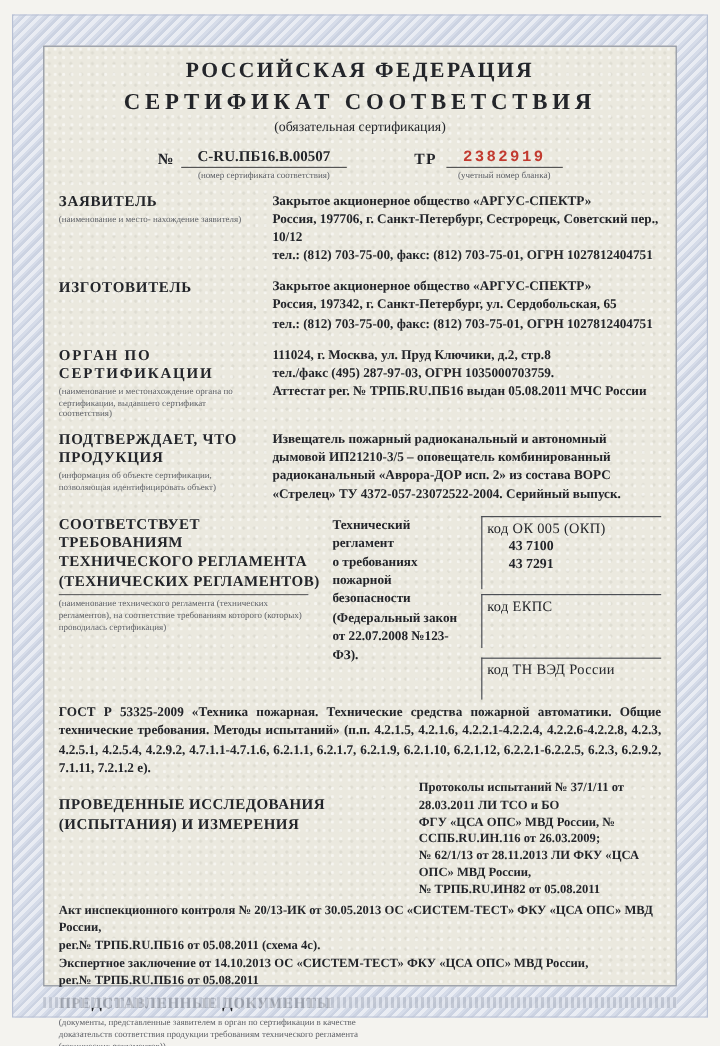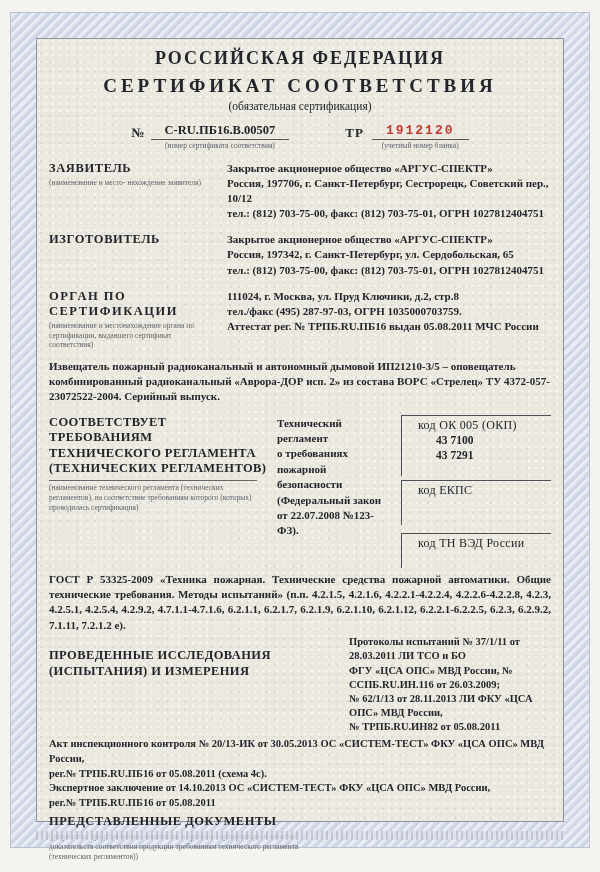--- a/index.html
+++ b/index.html
@@ -53,21 +53,21 @@
   .row{display:flex;margin-top:11px;}
   .row .lbl{width:178px;flex:none;padding-right:10px;box-sizing:border-box;}
   .row .lbl .big{font-weight:bold;font-size:12.5px;letter-spacing:.6px;line-height:1.2;}
   .row .lbl .small, .small-gray{font-size:7.5px;color:#5f6268;line-height:1.3;margin-top:2px;}
   .row .val{flex:1;font-weight:bold;font-size:11px;line-height:1.38;}
 
   
   .mid{display:flex;margin-top:10px;}
   .mid-left{flex:1;padding-right:8px;}
   .codes{width:150px;flex:none;}
-  .codebox{border-top:1.4px solid #4c4f55;border-left:1.4px solid #4c4f55;padding:2px 3px 2px 16px;}
+  .codebox{border-top:1.4px solid #4c4f55;border-left:1.4px solid #4c4f55;padding:2px 3px 2px 4px;}
   .codebox .clabel{font-size:12px;letter-spacing:.3px;}
   .codebox .cval{font-weight:bold;font-size:11.5px;padding-left:18px;line-height:1.3;}
   .codebox.b1{min-height:56px;}
   .codebox.b2{min-height:40px;margin-top:4px;}
   .codebox.b3{min-height:30px;margin-top:8px;}
 
   .comp-label .big{font-weight:bold;font-size:12.5px;letter-spacing:.4px;line-height:1.25;}
   .comp-rule{border-bottom:1px solid #666;width:208px;margin-top:3px;}
   .reg-text{font-weight:bold;font-size:11px;line-height:1.4;padding-top:1px;}
 
@@ -97,21 +97,21 @@
 
     <div class="numrow">
       <span class="no-sign">№</span>
       <span class="field">
         <span class="value">C-RU.ПБ16.В.00507</span>
         <span class="cap">(номер сертификата соответствия)</span>
       </span>
       <span class="tr-group">
         <span class="tr-sign">ТР</span>
         <span class="field">
-          <span class="value red">1912120</span>
+          <span class="value red">2382919</span>
           <span class="cap">(учетный номер бланка)</span>
         </span>
       </span>
     </div>
 
     <div class="row">
       <div class="lbl">
         <div class="big">ЗАЯВИТЕЛЬ</div>
         <div class="small">(наименование и место- нахождение заявителя)</div>
       </div>
@@ -139,20 +139,25 @@
         <div class="small">(наименование и местонахождение органа по сертификации, выдавшего сертификат соответствия)</div>
       </div>
       <div class="val">
         <div>111024, г. Москва, ул. Пруд Ключики, д.2, стр.8</div>
         <div>тел./факс (495) 287-97-03, ОГРН 1035000703759.</div>
         <div>Аттестат рег. № ТРПБ.RU.ПБ16 выдан 05.08.2011 МЧС России</div>
       </div>
     </div>
 
     <div class="row" style="margin-top:9px;">
+      <div class="lbl">
+        <div class="big">ПОДТВЕРЖДАЕТ, ЧТО</div>
+        <div class="big">ПРОДУКЦИЯ</div>
+        <div class="small">(информация об объекте сертификации, позволяющая идентифицировать объект)</div>
+      </div>
       <div class="val">Извещатель пожарный радиоканальный и автономный дымовой ИП21210-3/5 – оповещатель комбинированный радиоканальный «Аврора-ДОР исп. 2» из состава ВОРС «Стрелец» ТУ 4372-057-23072522-2004. Серийный выпуск.</div>
     </div>
 
     <div class="mid">
       <div class="mid-left">
         <div style="display:flex;">
           <div style="width:222px;flex:none;" class="comp-label">
             <div class="big">СООТВЕТСТВУЕТ ТРЕБОВАНИЯМ</div>
             <div class="big">ТЕХНИЧЕСКОГО  РЕГЛАМЕНТА</div>
             <div class="big">(ТЕХНИЧЕСКИХ  РЕГЛАМЕНТОВ)</div>

